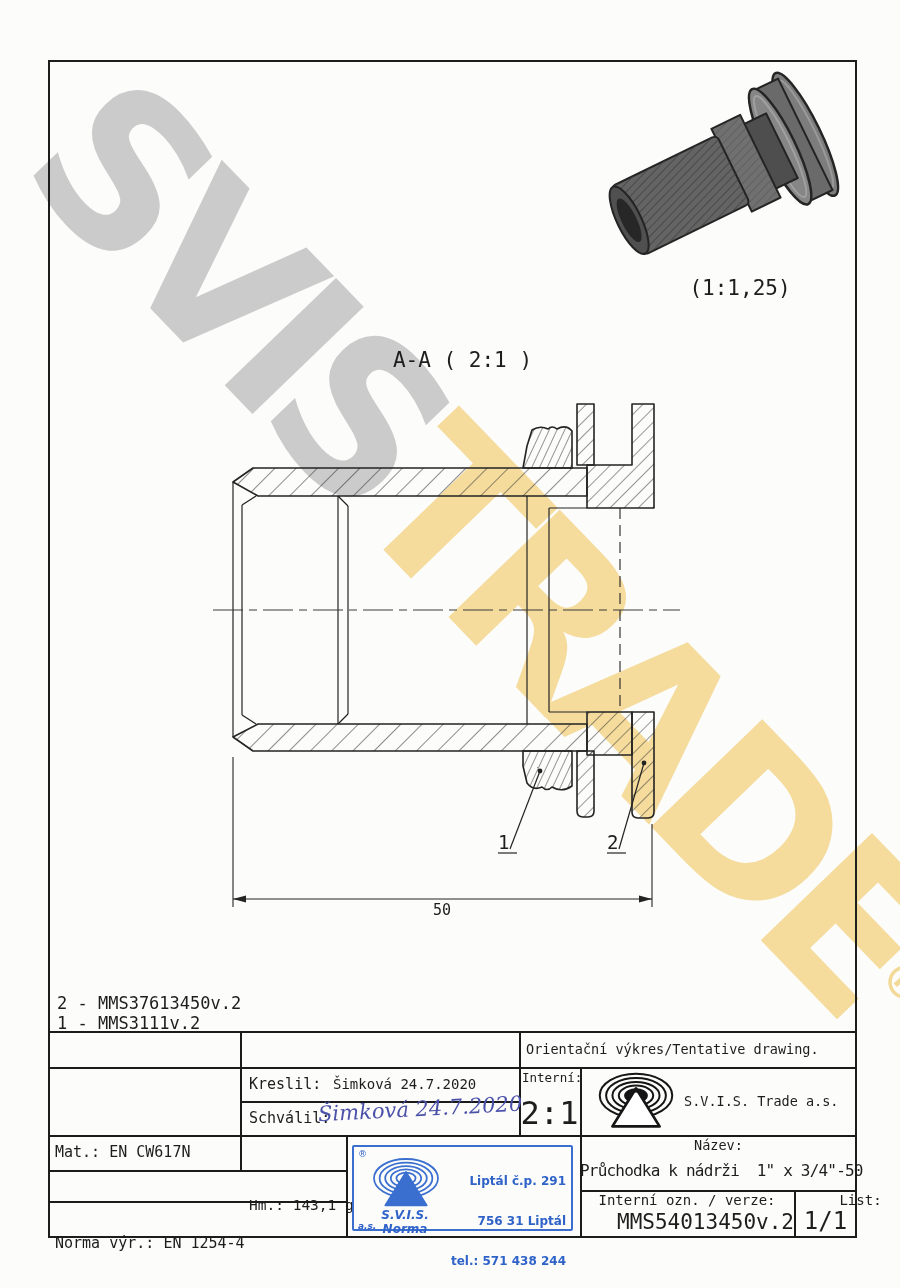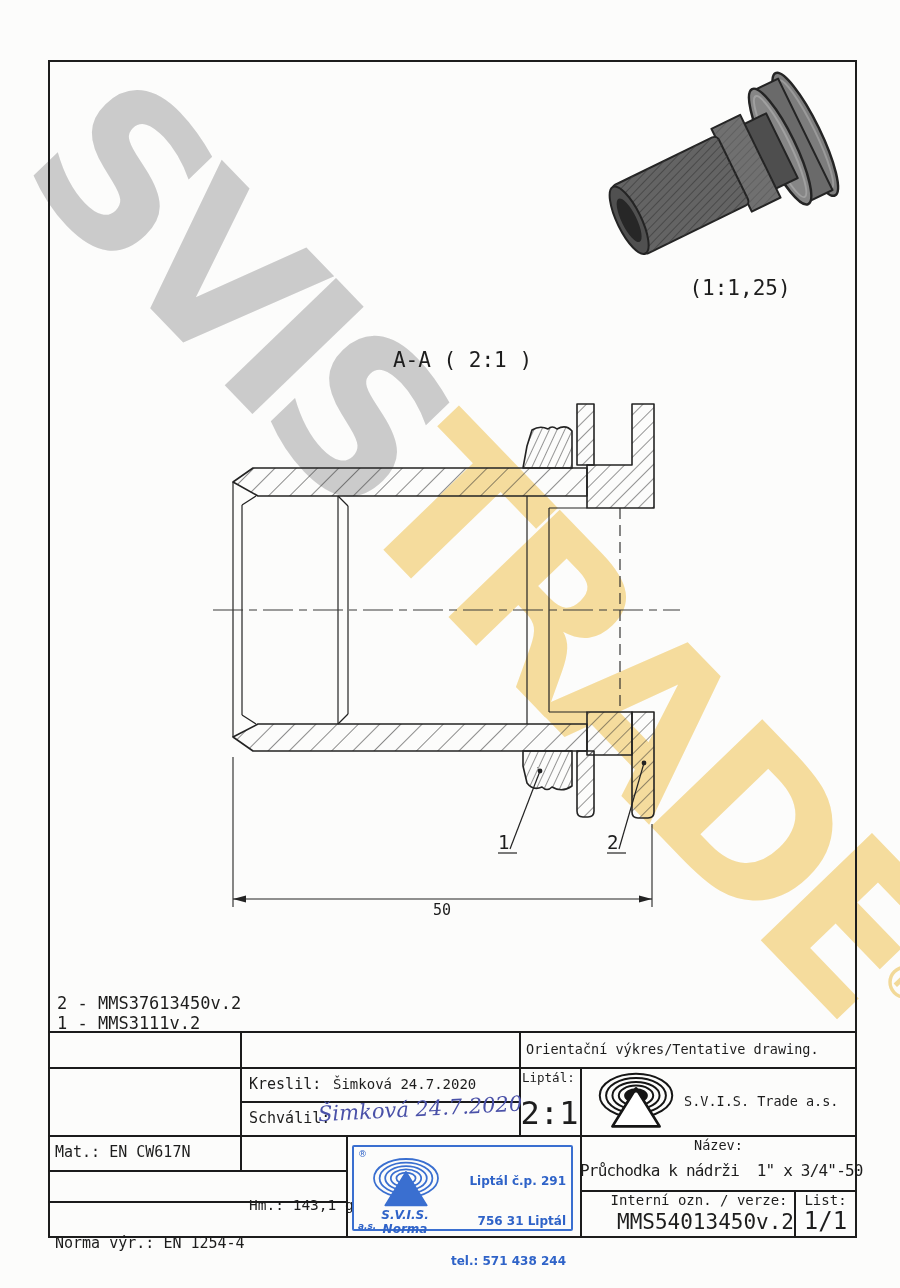--- a/index.html
+++ b/index.html
@@ -150,21 +150,21 @@
 <div class="tl-line" style="left:519px;top:1031px;width:2px;height:104px;"></div>
 <div class="tl-line" style="left:580px;top:1067px;width:2px;height:171px;"></div>
 <div class="tl-line" style="left:346px;top:1135px;width:2px;height:103px;"></div>
 <div class="tl-line" style="left:794px;top:1190px;width:2px;height:48px;"></div>
 
 <div class="lbl cad" style="left:526px;top:1031px;line-height:36px;font-size:13.5px;">Orientační výkres/Tentative drawing.</div>
 <div class="lbl cad" style="left:249px;top:1067px;line-height:34px;font-size:15px;">Kreslil:</div>
 <div class="lbl cad" style="left:333px;top:1067px;line-height:34px;font-size:14px;">Šimková 24.7.2020</div>
 <div class="lbl cad" style="left:249px;top:1101px;line-height:34px;font-size:15px;">Schválil:</div>
 <div class="lbl signature abs">Šimková 24.7.2020</div>
-<div class="lbl cad" style="left:522px;top:1070px;font-size:12.5px;">Liptál:</div>
+<div class="lbl cad" style="left:522px;top:1070px;font-size:12.5px;">Interní:</div>
 <div class="lbl cad ctr" style="left:519px;top:1094px;width:61px;font-size:32px;">2:1</div>
 
 <svg class="lbl" style="left:590px;top:1072px;" width="92" height="58" viewBox="-50 -30 100 64">
   <g stroke="#151515" fill="none" stroke-width="2.2">
     <ellipse cx="0" cy="-4" rx="40" ry="24"></ellipse>
     <ellipse cx="0" cy="-4" rx="33" ry="19.5"></ellipse>
     <ellipse cx="0" cy="-4" rx="26" ry="15"></ellipse>
     <ellipse cx="0" cy="-4" rx="19" ry="11"></ellipse>
     <ellipse cx="0" cy="-4" rx="12" ry="7" fill="#151515"></ellipse>
   </g>
@@ -172,23 +172,23 @@
   <path d="M-7,-2 A7,7 0 0 1 7,-2" fill="none" stroke="#151515" stroke-width="3"></path>
 </svg>
 <div class="lbl cad" style="left:684px;top:1067px;line-height:68px;font-size:13.5px;">S.V.I.S. Trade a.s.</div>
 
 <div class="lbl cad" style="left:55px;top:1135px;line-height:35px;font-size:15px;"><span>Mat.:</span><span> </span><span>EN CW617N</span></div>
 <div class="lbl cad" style="left:249px;top:1188px;line-height:35px;font-size:14.5px;"><span>Hm.:</span><span> </span><span>143,1 g</span></div>
 <div class="lbl cad" style="left:55px;top:1201px;line-height:36px;font-size:15px;margin-top:24px;"><span>Norma výr.:</span><span> </span><span>EN 1254-4</span></div>
 
 <div class="lbl cad ctr" style="left:580px;top:1137px;width:277px;font-size:13.5px;">Název:</div>
 <div class="lbl cad ctr" style="left:580px;top:1156px;width:277px;line-height:30px;font-size:16px;letter-spacing:-0.8px;">Průchodka k nádrži  1" x 3/4"-50</div>
-<div class="lbl cad ctr" style="left:580px;top:1192px;width:238px;font-size:14px;">Interní ozn. / verze:</div>
+<div class="lbl cad ctr" style="left:580px;top:1192px;width:214px;font-size:14px;">Interní ozn. / verze:</div>
 <div class="lbl cad ctr" style="left:580px;top:1209px;width:214px;line-height:26px;font-size:21px;text-align:right;">MMS54013450v.2</div>
-<div class="lbl cad ctr" style="left:794px;top:1192px;width:63px;font-size:14px;">List:</div>
+<div class="lbl cad ctr" style="left:794px;top:1192px;width:63px;font-size:14px;padding-left:35px;">List:</div>
 <div class="lbl cad ctr" style="left:794px;top:1208px;width:63px;line-height:27px;font-size:24px;">1/1</div>
 
 <div class="abs stamp">
   <div class="stamp-reg">®</div>
   <svg style="position:absolute;left:12px;top:10px;" width="80" height="52" viewBox="-50 -30 100 64">
     <g stroke="#3a6fd0" fill="none" stroke-width="2.2">
       <ellipse cx="0" cy="-4" rx="40" ry="24"></ellipse>
       <ellipse cx="0" cy="-4" rx="33" ry="19.5"></ellipse>
       <ellipse cx="0" cy="-4" rx="26" ry="15"></ellipse>
       <ellipse cx="0" cy="-4" rx="19" ry="11"></ellipse>

